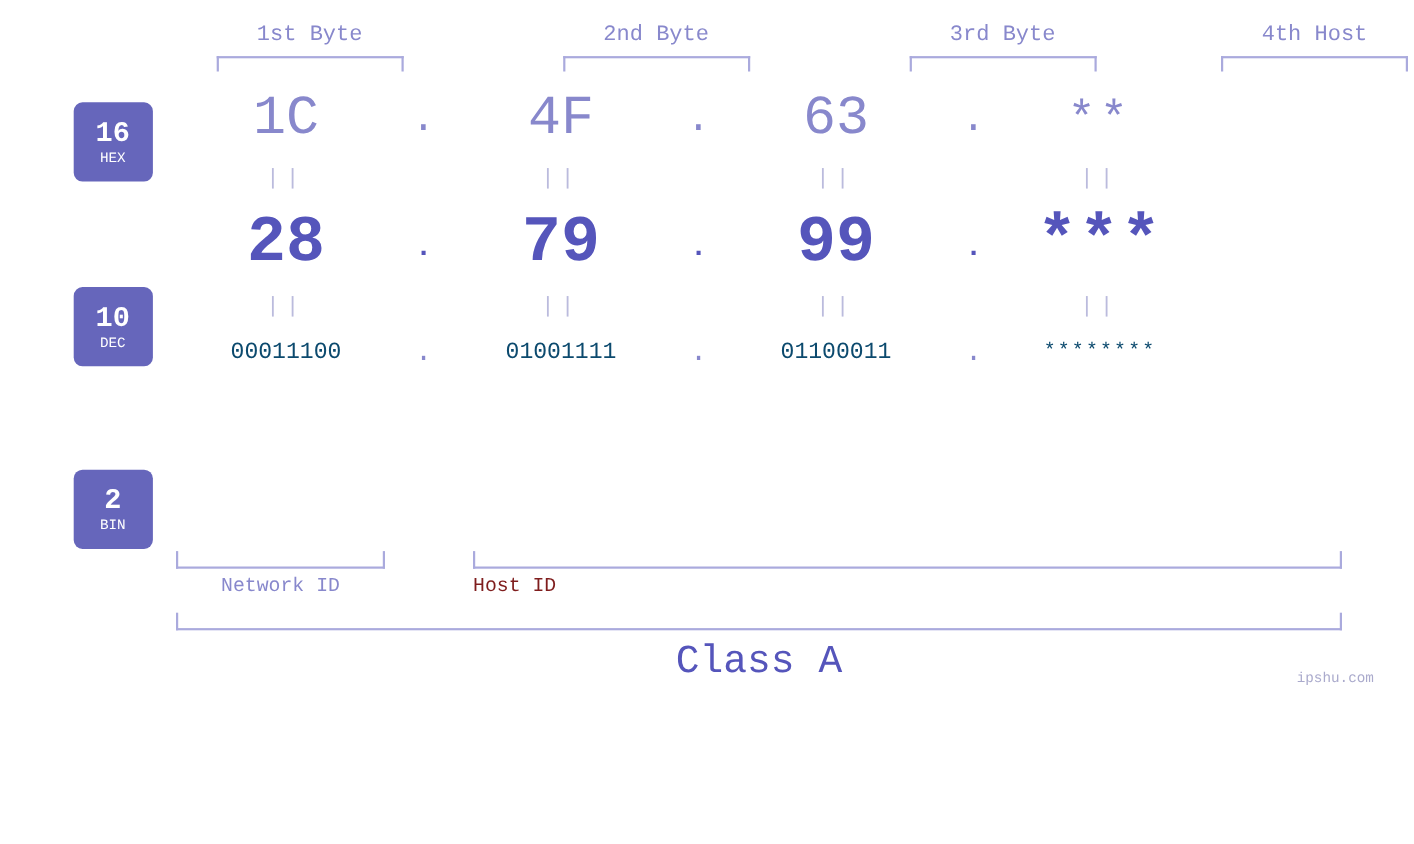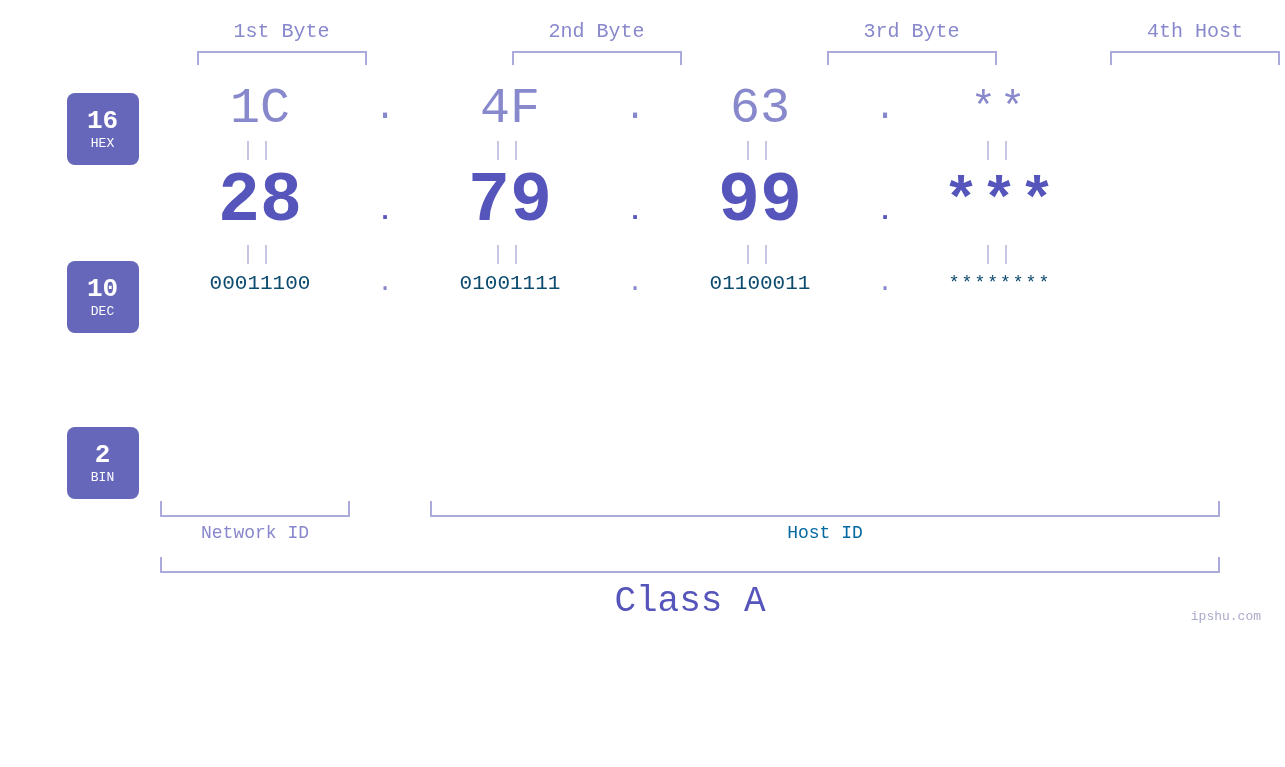--- a/index.html
+++ b/index.html
@@ -34,21 +34,21 @@
 
     .base-label {
       font-size: 13px;
       font-weight: normal;
     }
 
     
     .watermark {
       position: absolute;
       bottom: 18px;
-      right: 24px;
+      right: 36px;
       color: #aaaacc;
       font-size: 13px;
       font-family: 'Courier New', Courier, monospace;
     }
 
     .full-layout {
       display: flex;
       flex-direction: column;
       width: 1285px;
       height: 642px;
@@ -103,20 +103,21 @@
       width: 115px;
       align-items: center;
       gap: 12px;
       padding-top: 5px;
     }
 
     .right-col {
       display: flex;
       flex-direction: column;
       flex: 1;
+      gap: 12px;
     }
 
     .values-row {
       display: flex;
       flex-direction: row;
       align-items: center;
     }
 
     .v-cell {
       display: flex;
@@ -131,21 +132,21 @@
     }
 
     .v-dot {
       font-family: 'Courier New', Courier, monospace;
       color: #8888cc;
     }
 
     .hex-val { font-size: 50px; width: 200px; color: #8888cc; }
     .hex-dot { font-size: 36px; width: 50px; text-align: center; color: #8888cc; }
 
-    .dec-val { font-size: 70px; font-weight: bold; width: 200px; color: #5555bb; }
+    .dec-val { font-size: 59px; font-weight: bold; width: 200px; color: #5555bb; }
     .dec-dot { font-size: 26px; width: 50px; text-align: center; color: #5555bb; font-weight: bold; align-self: flex-end; padding-bottom: 14px; }
 
     .bin-val { font-size: 21px; width: 200px; color: #0c4a6e; }
     .bin-dot { font-size: 26px; width: 50px; text-align: center; color: #8888cc; }
 
     .eq-sym { font-size: 20px; width: 230px; text-align: center; color: #bbbbdd; font-family: 'Courier New', Courier, monospace; letter-spacing: 6px; }
 
     .bottom-brackets-area {
       display: flex;
       flex-direction: column;
@@ -186,22 +187,21 @@
       width: 190px;
       text-align: center;
       color: #8888cc;
       font-size: 18px;
       font-family: 'Courier New', Courier, monospace;
     }
 
     .host-id-lbl {
       width: 790px;
       margin-left: 80px;
-      text-align: center;
-      color: #0369a1;
+      color: #7f1d1d;
       font-size: 18px;
       font-family: 'Courier New', Courier, monospace;
     }
 
     .full-bottom-bracket {
       width: 1060px;
       height: 16px;
       border-bottom: 2px solid #aaaadd;
       border-left: 2px solid #aaaadd;
       border-right: 2px solid #aaaadd;

